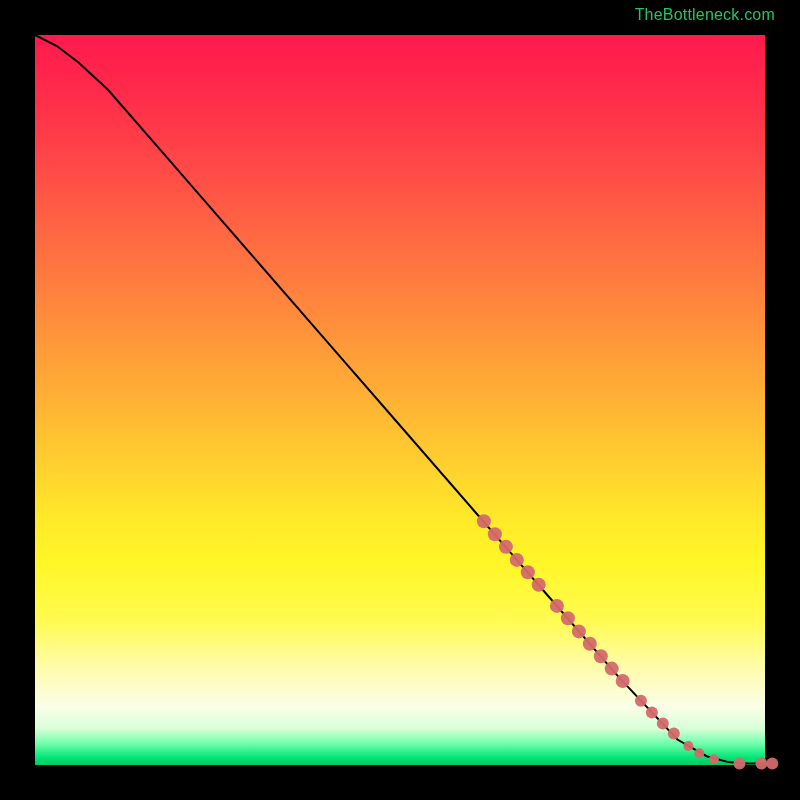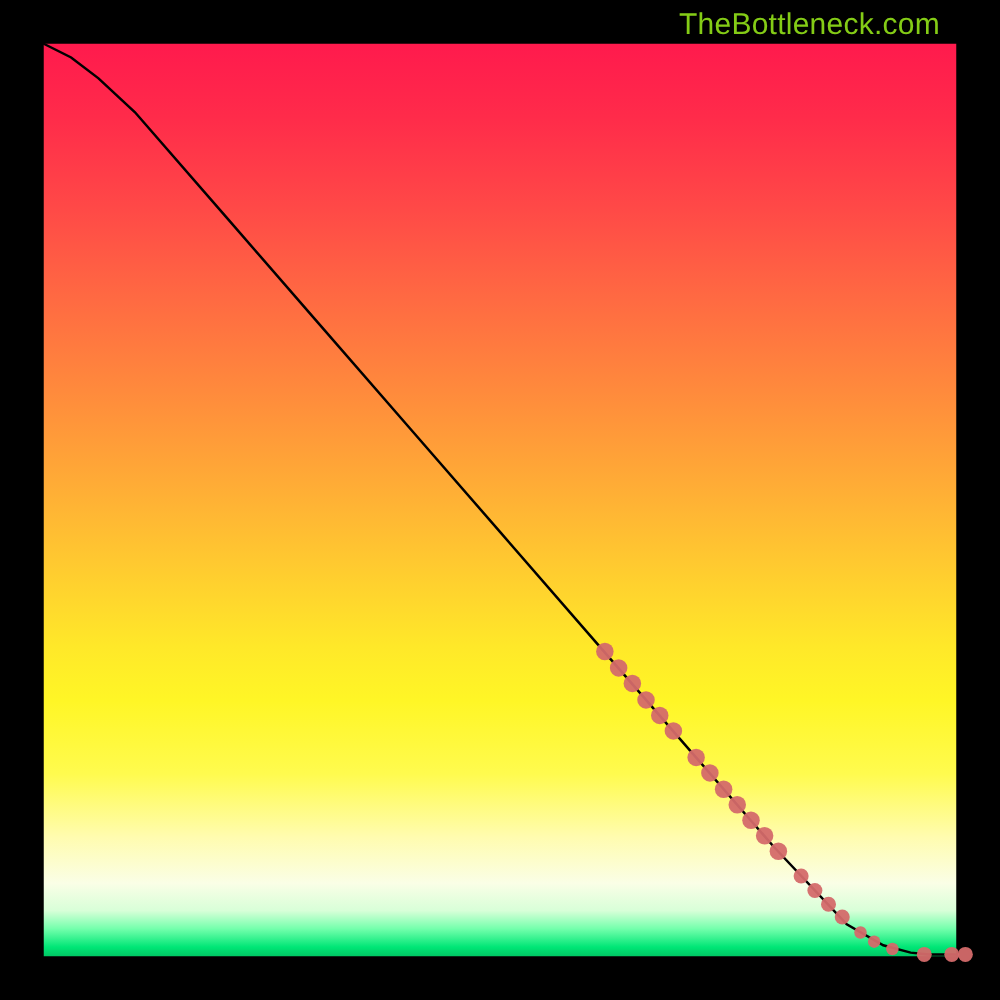--- a/index.html
+++ b/index.html
@@ -38,23 +38,23 @@
       #fafee6 92%,
       #d8ffd8 95%,
       #73ffac 97%,
       #00e676 99%,
       #00c864 100%
     );
   }
   .attribution {
     position: absolute;
     top: 6px;
-    right: 48px;
-    color: #84cc16;
-    font-size: 24px;
+    right: 25px;
+    color: #22c55e;
+    font-size: 16px;
     font-weight: 500;
     letter-spacing: 0.2px;
   }
   svg.overlay {
     position: absolute;
     left: 35px;
     top: 35px;
     width: 730px;
     height: 730px;
     overflow: visible;

